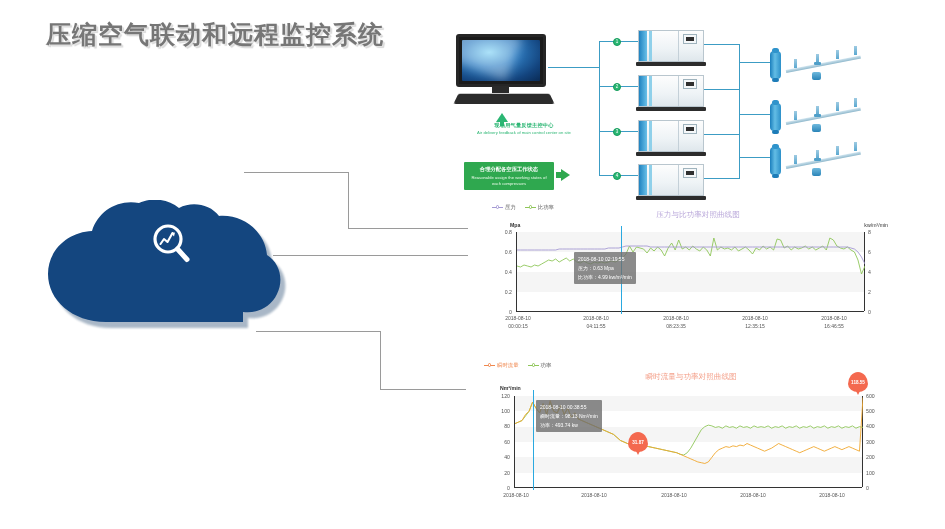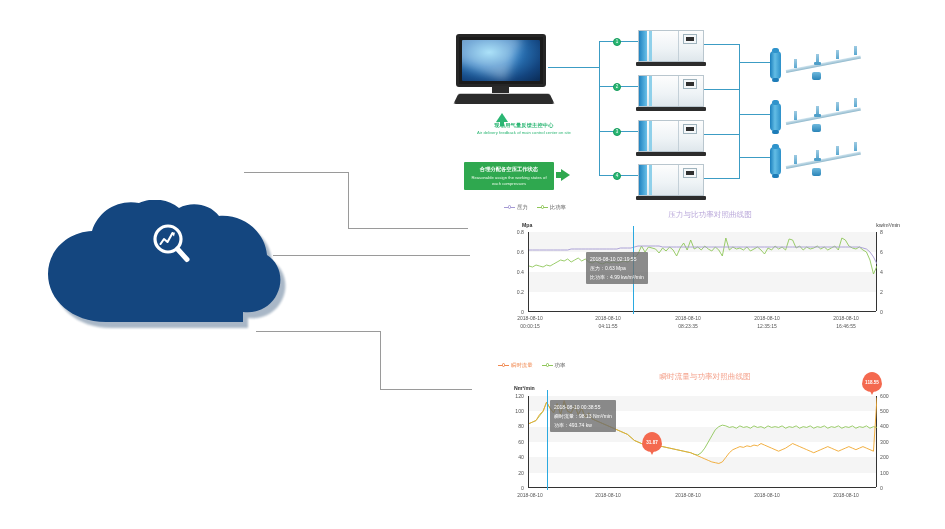--- a/index.html
+++ b/index.html
@@ -113,20 +113,21 @@
     background:#f4694f;display:flex;align-items:center;justify-content:center;}
   .pin:after{content:"";position:absolute;left:50%;top:15px;margin-left:-4px;
     border-left:4px solid transparent;border-right:4px solid transparent;border-top:8px solid #f4694f;}
   .pin span{position:relative;z-index:2;color:#fff;font-size:4.6px;font-weight:bold;}
 </style>
 </head>
 <body>
 
 <div class="slide">
 
+  <div class="page-title">压缩空气联动和远程监控系统</div>
 
   <div class="conn" style="left:244px;top:172px;width:105px;height:1px;border-top-width:1px;"></div>
   <div class="conn" style="left:348px;top:172px;width:1px;height:57px;border-left-width:1px;"></div>
   <div class="conn" style="left:348px;top:228px;width:120px;height:1px;border-top-width:1px;"></div>
 
   <div class="conn" style="left:273px;top:255px;width:100px;height:1px;border-top-width:1px;"></div>
   <div class="conn" style="left:372px;top:255px;width:1px;height:0px;border-left-width:1px;"></div>
   <div class="conn" style="left:372px;top:255px;width:98px;height:1px;border-top-width:1px;"></div>
 
   <div class="conn" style="left:256px;top:331px;width:125px;height:1px;border-top-width:1px;"></div>
@@ -268,21 +269,21 @@
       <div class="tank" style="left:0px;top:3px;"></div>
       <div class="rail" style="left:16px;top:22px;width:76px;"></div>
       <div class="drop" style="left:24px;top:11px;"></div>
       <div class="drop tee" style="left:46px;top:6px;"></div>
       <div class="drop" style="left:66px;top:2px;"></div>
       <div class="drop" style="left:84px;top:-2px;"></div>
       <div class="cyl" style="left:42px;top:24px;"></div>
     </div>
   </div>
 
-  <div class="chart" style="left:480px;top:202px;width:420px;height:135px;">
+  <div class="chart" style="left:468px;top:202px;width:420px;height:135px;">
 
     <div class="legend" style="left:24px;top:2px;">
       <span class="key" style="color:#a59ad4;">
         <i class="dash" style="background:#a59ad4;color:#a59ad4;"></i>
         <span style="color:#555;">压力</span>
       </span>
       <span class="key" style="color:#8fc659;">
         <i class="dash" style="background:#8fc659;color:#8fc659;"></i>
         <span style="color:#555;">比功率</span>
       </span>
@@ -339,21 +340,21 @@
       <span>16:46:55</span>
     </div>
 
     <div class="tip" style="left:106px;top:50px;">
       <div>2018-08-10 02:19:55</div>
       <div>压力：0.63 Mpa</div>
       <div>比功率：4.99 kw/m³/min</div>
     </div>
   </div>
 
-  <div class="chart" style="left:480px;top:362px;width:420px;height:150px;">
+  <div class="chart" style="left:466px;top:362px;width:420px;height:150px;">
 
     <div class="legend" style="left:18px;top:0px;">
       <span class="key" style="color:#f0884f;">
         <i class="dash" style="background:#f0884f;color:#f0884f;"></i>
         <span style="color:#f0884f;">瞬时流量</span>
       </span>
       <span class="key" style="color:#8fc659;">
         <i class="dash" style="background:#8fc659;color:#8fc659;"></i>
         <span style="color:#555;">功率</span>
       </span>

